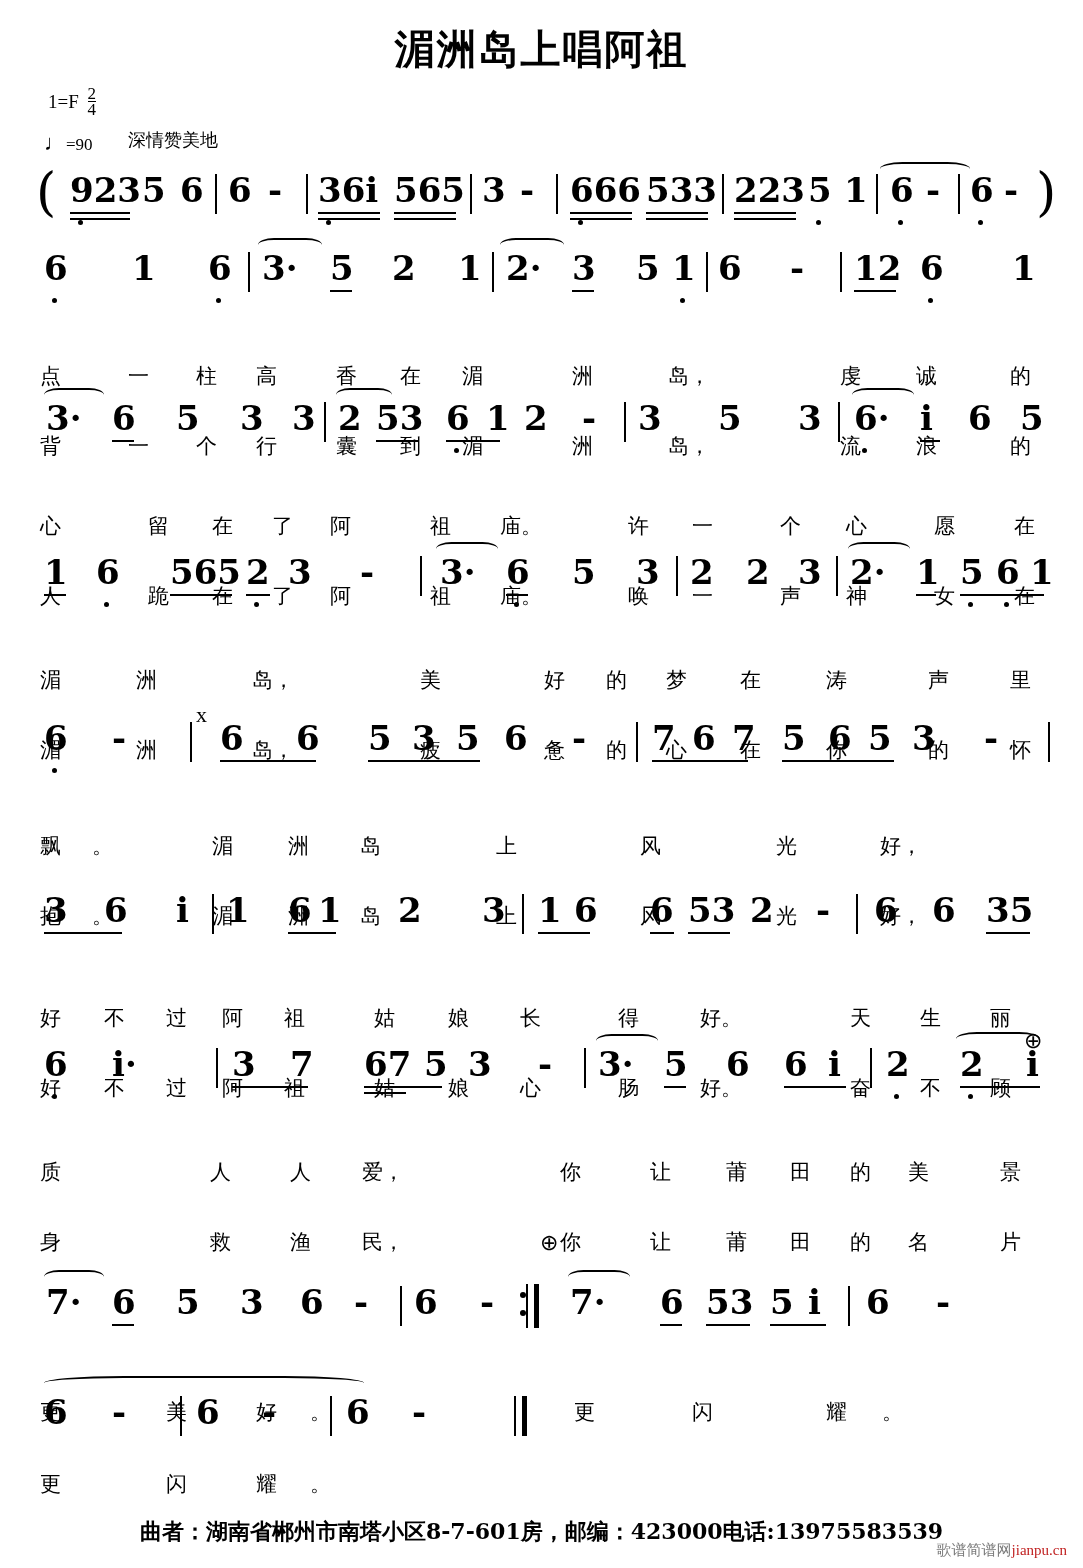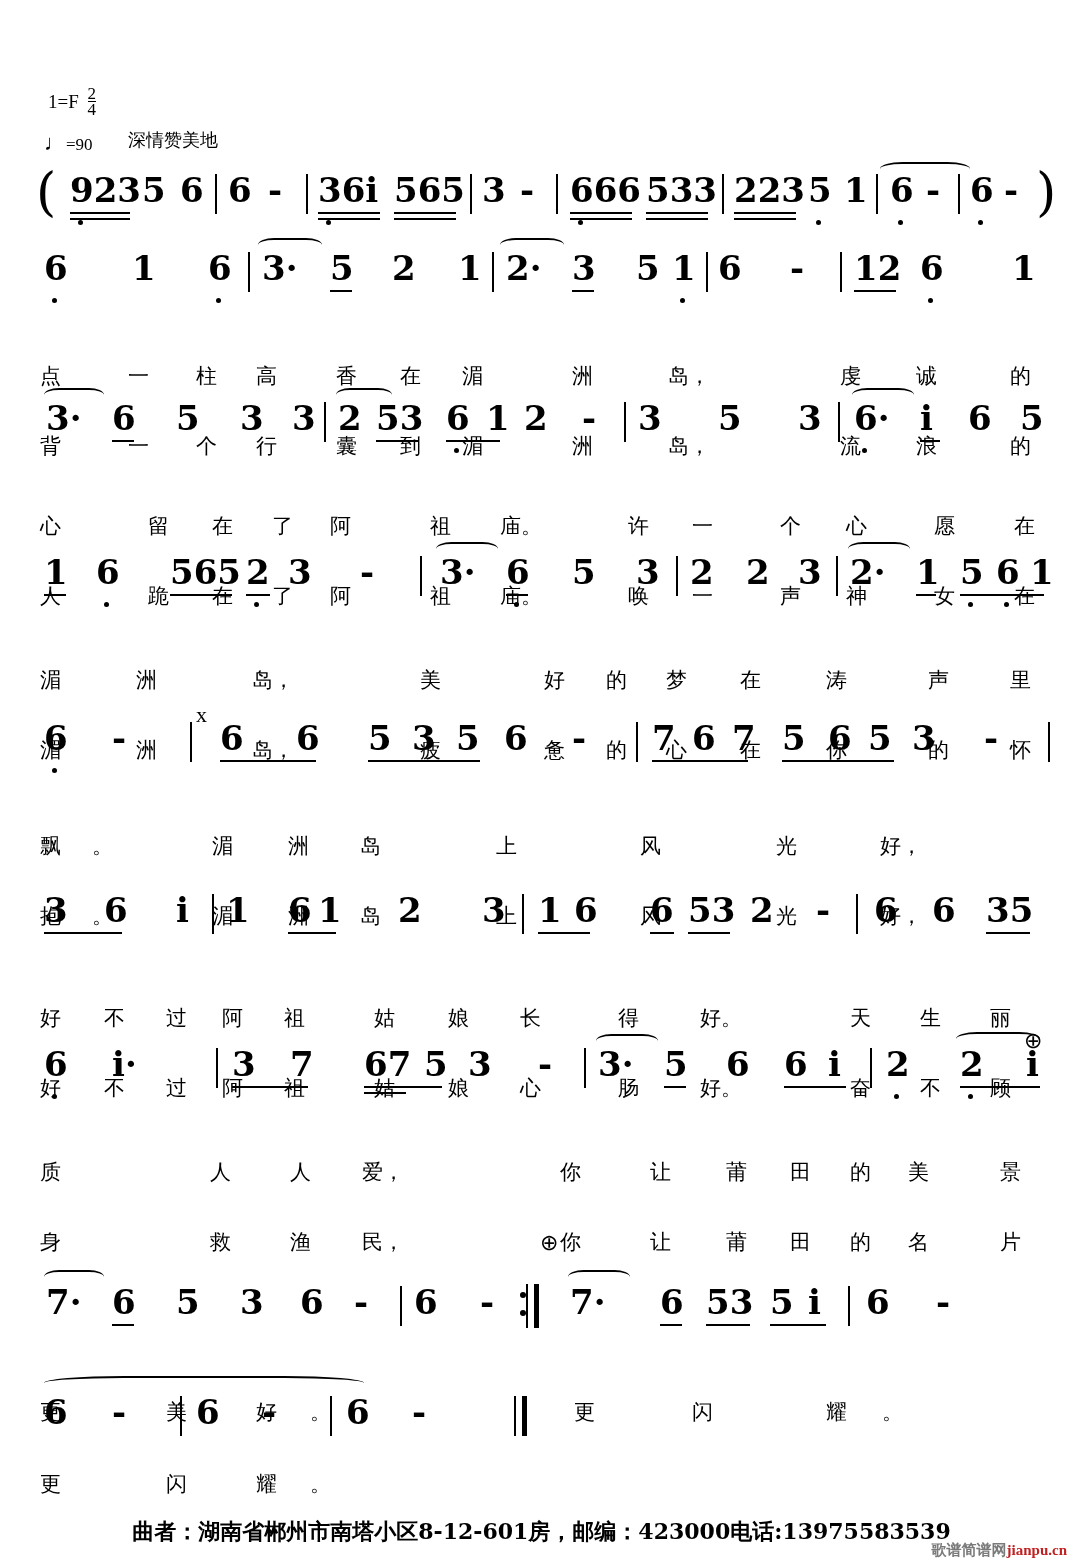--- a/index.html
+++ b/index.html
@@ -62,35 +62,36 @@
   .paren{position:absolute;font-size:52px;font-weight:normal;}
   .dashn{position:absolute;font-size:34px;font-weight:bold;}
 
   
   .footer{
     position:absolute;left:0;width:1083px;text-align:center;
     font-size:22px;font-weight:bold;line-height:38px;
     font-family:"DejaVu Serif", serif;
   }
   .watermark{
-    position:absolute;right:16px;bottom:8px;font-size:15px;color:#7a7a7a;font-weight:bold;
+    position:absolute;right:16px;bottom:8px;font-size:15px;color:#7a7a7a;
   }
   .watermark .red{color:#c02020;}
   .sign{position:absolute;font-size:22px;}
   .dsmark{position:absolute;font-size:15px;font-weight:bold;}
   .slow{position:absolute;font-size:20px;}
   .repeat-dots{position:absolute;}
   .repeat-dots i{display:block;width:6px;height:6px;border-radius:50%;background:#000;margin-bottom:12px;}
   .thickbar{position:absolute;width:5px;background:#000;}
 </style>
 </head>
 <body>
 
 <div class="sheet">
 
+  <div class="title">湄洲岛上唱阿祖</div>
 
 
   <div class="keysig">
     <span>1=F</span>
     <span class="frac">
       <span class="num">2</span>
       <span class="den">4</span>
     </span>
   </div>
   <div class="tempo">
@@ -579,19 +580,19 @@
       <span class="dashn" style="left:262px;">-</span>
       <div class="barline" style="left:330px;"></div>
       <span class="n" style="left:346px;">6</span>
       <span class="dashn" style="left:412px;">-</span>
       <div class="barline" style="left:514px;"></div>
       <div class="thickbar" style="left:522px;top:4px;height:40px;"></div>
       <div class="tie" style="left:44px;top:-16px;width:320px;"></div>
     </div>
   </div>
 
-  <div class="footer" style="top:1512px;">曲者：湖南省郴州市南塔小区8-12-601房，邮编：423000电话:13975583539</div>
+  <div class="footer" style="top:1512px;">曲者：湖南省郴州市南塔小区8-7-601房，邮编：423000电话:13975583539</div>
 
   <div class="watermark">
     <span>歌谱简谱网</span><span class="red">jianpu.cn</span>
   </div>
 
 </div>
 
 </body></html>

